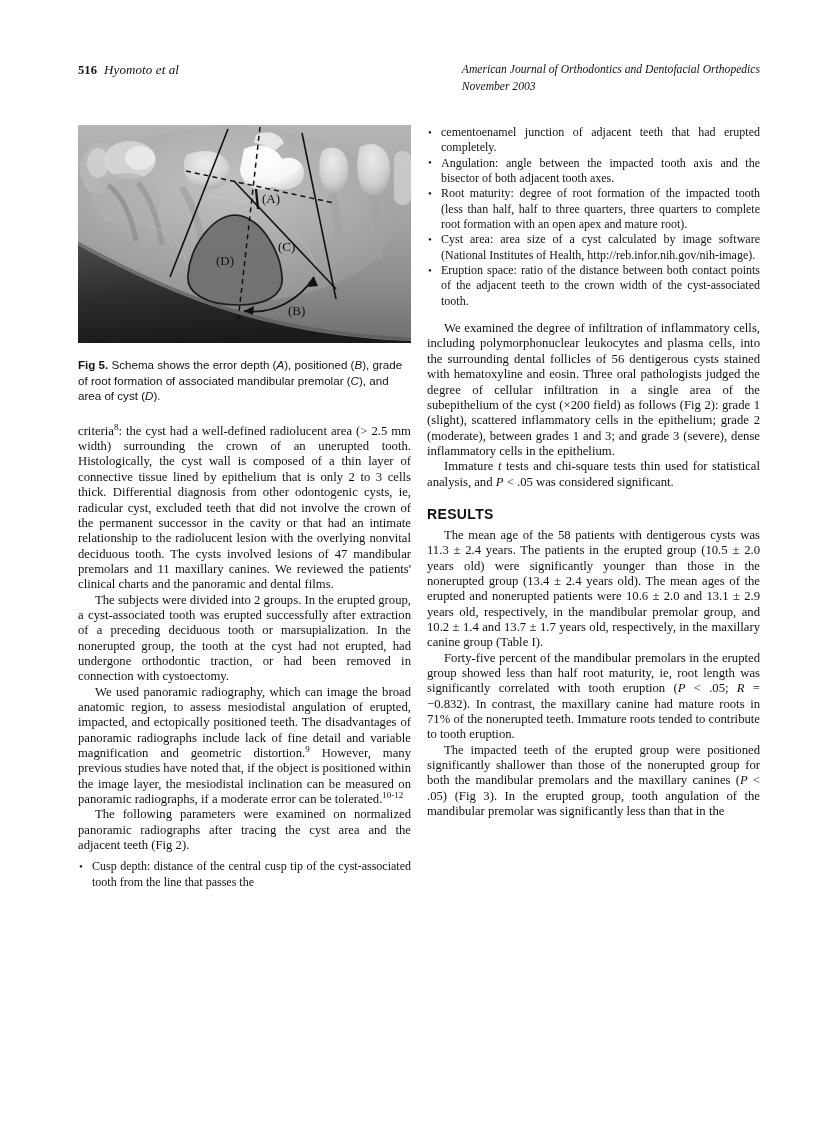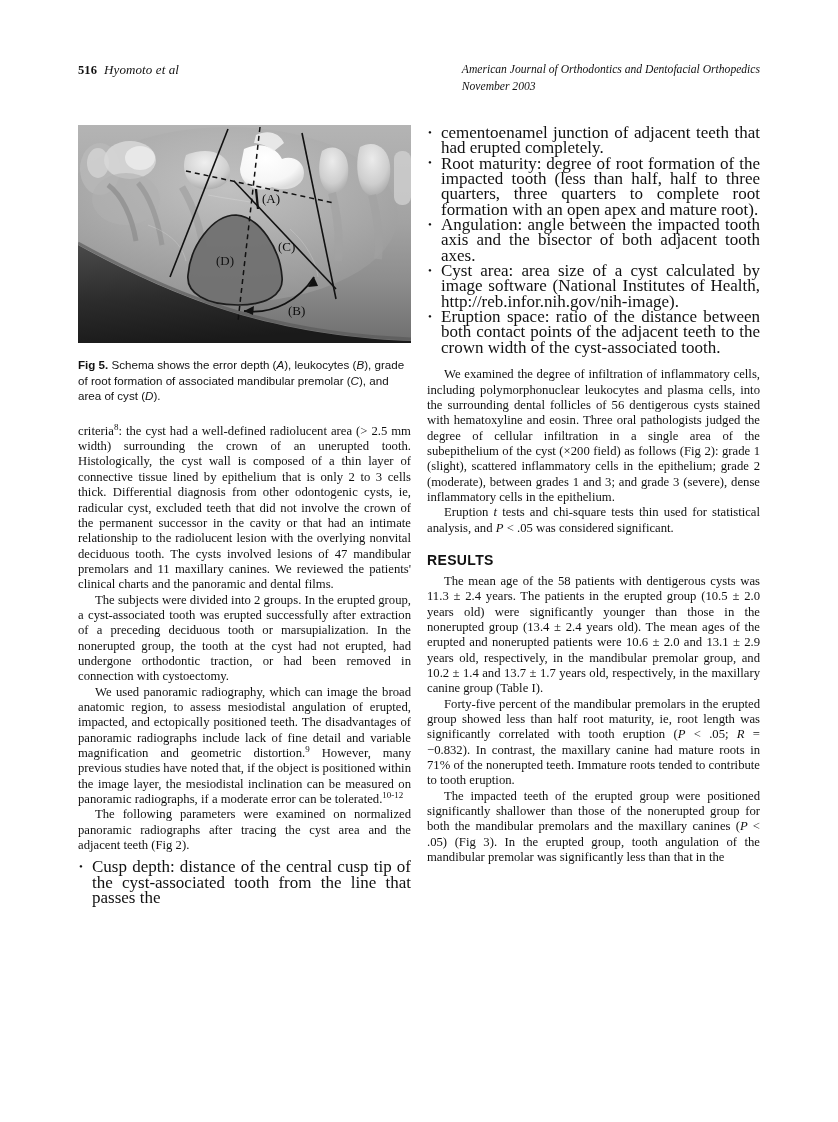--- a/index.html
+++ b/index.html
@@ -111,21 +111,21 @@
 
   
   ul.bullets {
     margin: 0;
     padding: 0;
     list-style: none;
   }
   ul.bullets li {
     position: relative;
     padding-left: 14px;
-    font-size: 17px;
+    font-size: 12px;
     line-height: 15.35px;
     text-align: justify;
     font-family: "Liberation Serif", serif;
   }
   ul.bullets li::before {
     content: "\2022";
     position: absolute;
     left: 1px;
     top: -0.5px;
     font-size: 11px;
@@ -250,21 +250,21 @@
 
             <text x="184" y="78" font-family="Liberation Serif, serif" font-size="13" fill="#0d0d0d">(A)</text>
             <text x="210" y="190" font-family="Liberation Serif, serif" font-size="13" fill="#0d0d0d">(B)</text>
             <text x="200" y="126" font-family="Liberation Serif, serif" font-size="13" fill="#0d0d0d">(C)</text>
             <text x="138" y="140" font-family="Liberation Serif, serif" font-size="13" fill="#111111">(D)</text>
           </g>
         </svg>
       </div>
 
       <div class="fig-caption">
-        <b>Fig 5.</b><span> Schema shows the error depth (</span><i>A</i><span>), leukocytes (</span><i>B</i><span>), grade of root formation of associated mandibular premolar (</span><i>C</i><span>), and area of cyst (</span><i>D</i><span>).</span>
+        <b>Fig 5.</b><span> Schema shows the error depth (</span><i>A</i><span>), positioned (</span><i>B</i><span>), grade of root formation of associated mandibular premolar (</span><i>C</i><span>), and area of cyst (</span><i>D</i><span>).</span>
       </div>
     </div>
 
     <div class="sp-20"></div>
 
     <p class="body"><span>criteria</span><sup>8</sup><span>: the cyst had a well-defined radiolucent area (&gt; 2.5 mm width) surrounding the crown of an unerupted tooth. Histologically, the cyst wall is composed of a thin layer of connective tissue lined by epithelium that is only 2 to 3 cells thick. Differential diagnosis from other odontogenic cysts, ie, radicular cyst, excluded teeth that did not involve the crown of the permanent successor in the cavity or that had an intimate relationship to the radiolucent lesion with the overlying nonvital deciduous tooth. The cysts involved lesions of 47 mandibular premolars and 11 maxillary canines. We reviewed the patients' clinical charts and the panoramic and dental films.</span></p>
 
     <p class="body indent">The subjects were divided into 2 groups. In the erupted group, a cyst-associated tooth was erupted successfully after extraction of a preceding deciduous tooth or marsupialization. In the nonerupted group, the tooth at the cyst had not erupted, had undergone orthodontic traction, or had been removed in connection with cystoectomy.</p>
 
     <p class="body indent"><span>We used panoramic radiography, which can image the broad anatomic region, to assess mesiodistal angulation of erupted, impacted, and ectopically positioned teeth. The disadvantages of panoramic radiographs include lack of fine detail and variable magnification and geometric distortion.</span><sup>9</sup><span> However, many previous studies have noted that, if the object is positioned within the image layer, the mesiodistal inclination can be measured on panoramic radiographs, if a moderate error can be tolerated.</span><sup>10-12</sup></p>
@@ -278,31 +278,31 @@
     </ul>
   </div>
 
   <div class="col col-right">
 
     <ul class="bullets">
       <li style="padding-left:14px;">
         
         <span>cementoenamel junction of adjacent teeth that had erupted completely.</span>
       </li>
+      <li>Angulation: angle between the impacted tooth axis and the bisector of both adjacent tooth axes.</li>
       <li>Root maturity: degree of root formation of the impacted tooth (less than half, half to three quarters, three quarters to complete root formation with an open apex and mature root).</li>
-      <li>Angulation: angle between the impacted tooth axis and the bisector of both adjacent tooth axes.</li>
       <li>Cyst area: area size of a cyst calculated by image software (National Institutes of Health, http://reb.infor.nih.gov/nih-image).</li>
       <li>Eruption space: ratio of the distance between both contact points of the adjacent teeth to the crown width of the cyst-associated tooth.</li>
     </ul>
 
     <div class="sp-12"></div>
 
     <p class="body indent">We examined the degree of infiltration of inflammatory cells, including polymorphonuclear leukocytes and plasma cells, into the surrounding dental follicles of 56 dentigerous cysts stained with hematoxyline and eosin. Three oral pathologists judged the degree of cellular infiltration in a single area of the subepithelium of the cyst (×200 field) as follows (Fig 2): grade 1 (slight), scattered inflammatory cells in the epithelium; grade 2 (moderate), between grades 1 and 3; and grade 3 (severe), dense inflammatory cells in the epithelium.</p>
 
-    <p class="body indent"><span>Eruption </span><i>t</i><span> tests and chi-square tests thin used for statistical analysis, and </span><i>P</i><span> &lt; .05 was considered significant.</span></p>
+    <p class="body indent"><span>Immature </span><i>t</i><span> tests and chi-square tests thin used for statistical analysis, and </span><i>P</i><span> &lt; .05 was considered significant.</span></p>
 
     <div class="sp-16"></div>
 
     <h2 class="section">RESULTS</h2>
 
     <div class="sp-6"></div>
 
     <p class="body indent">The mean age of the 58 patients with dentigerous cysts was 11.3 ± 2.4 years. The patients in the erupted group (10.5 ± 2.0 years old) were significantly younger than those in the nonerupted group (13.4 ± 2.4 years old). The mean ages of the erupted and nonerupted patients were 10.6 ± 2.0 and 13.1 ± 2.9 years old, respectively, in the mandibular premolar group, and 10.2 ± 1.4 and 13.7 ± 1.7 years old, respectively, in the maxillary canine group (Table I).</p>
 
     <p class="body indent"><span>Forty-five percent of the mandibular premolars in the erupted group showed less than half root maturity, ie, root length was significantly correlated with tooth eruption (</span><i>P</i><span> &lt; .05; </span><i>R</i><span> = −0.832). In contrast, the maxillary canine had mature roots in 71% of the nonerupted teeth. Immature roots tended to contribute to tooth eruption.</span></p>

